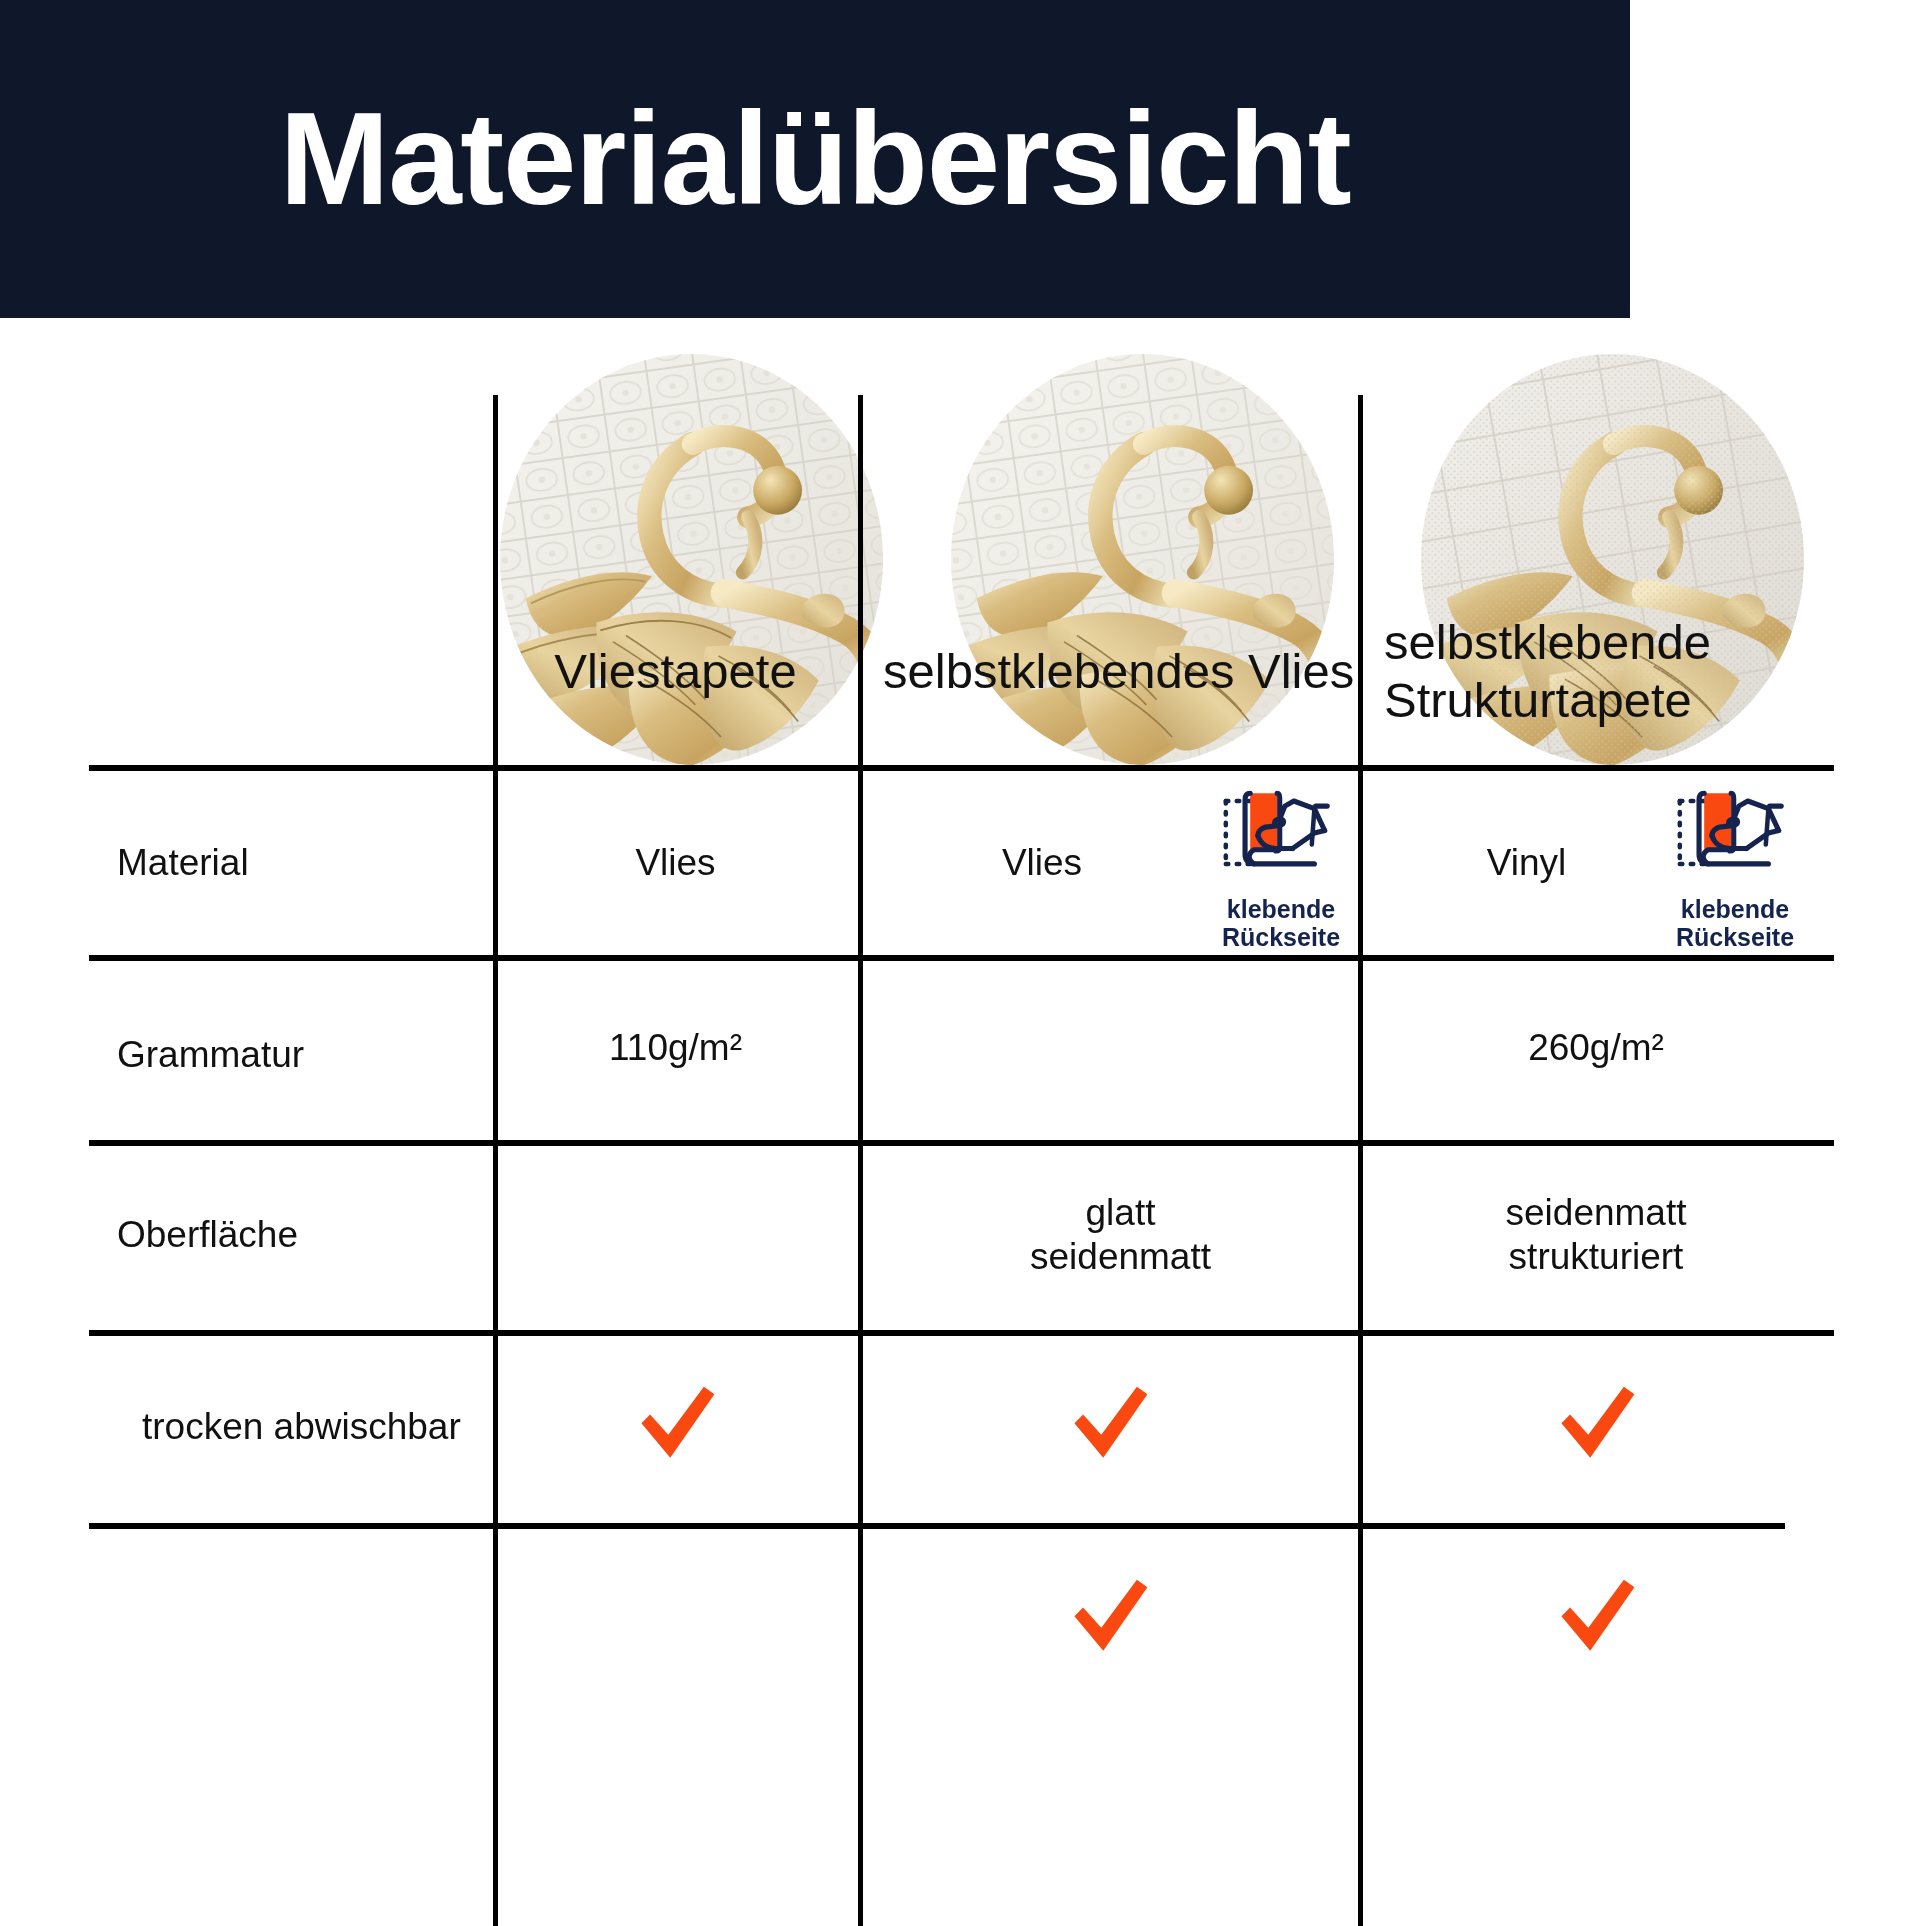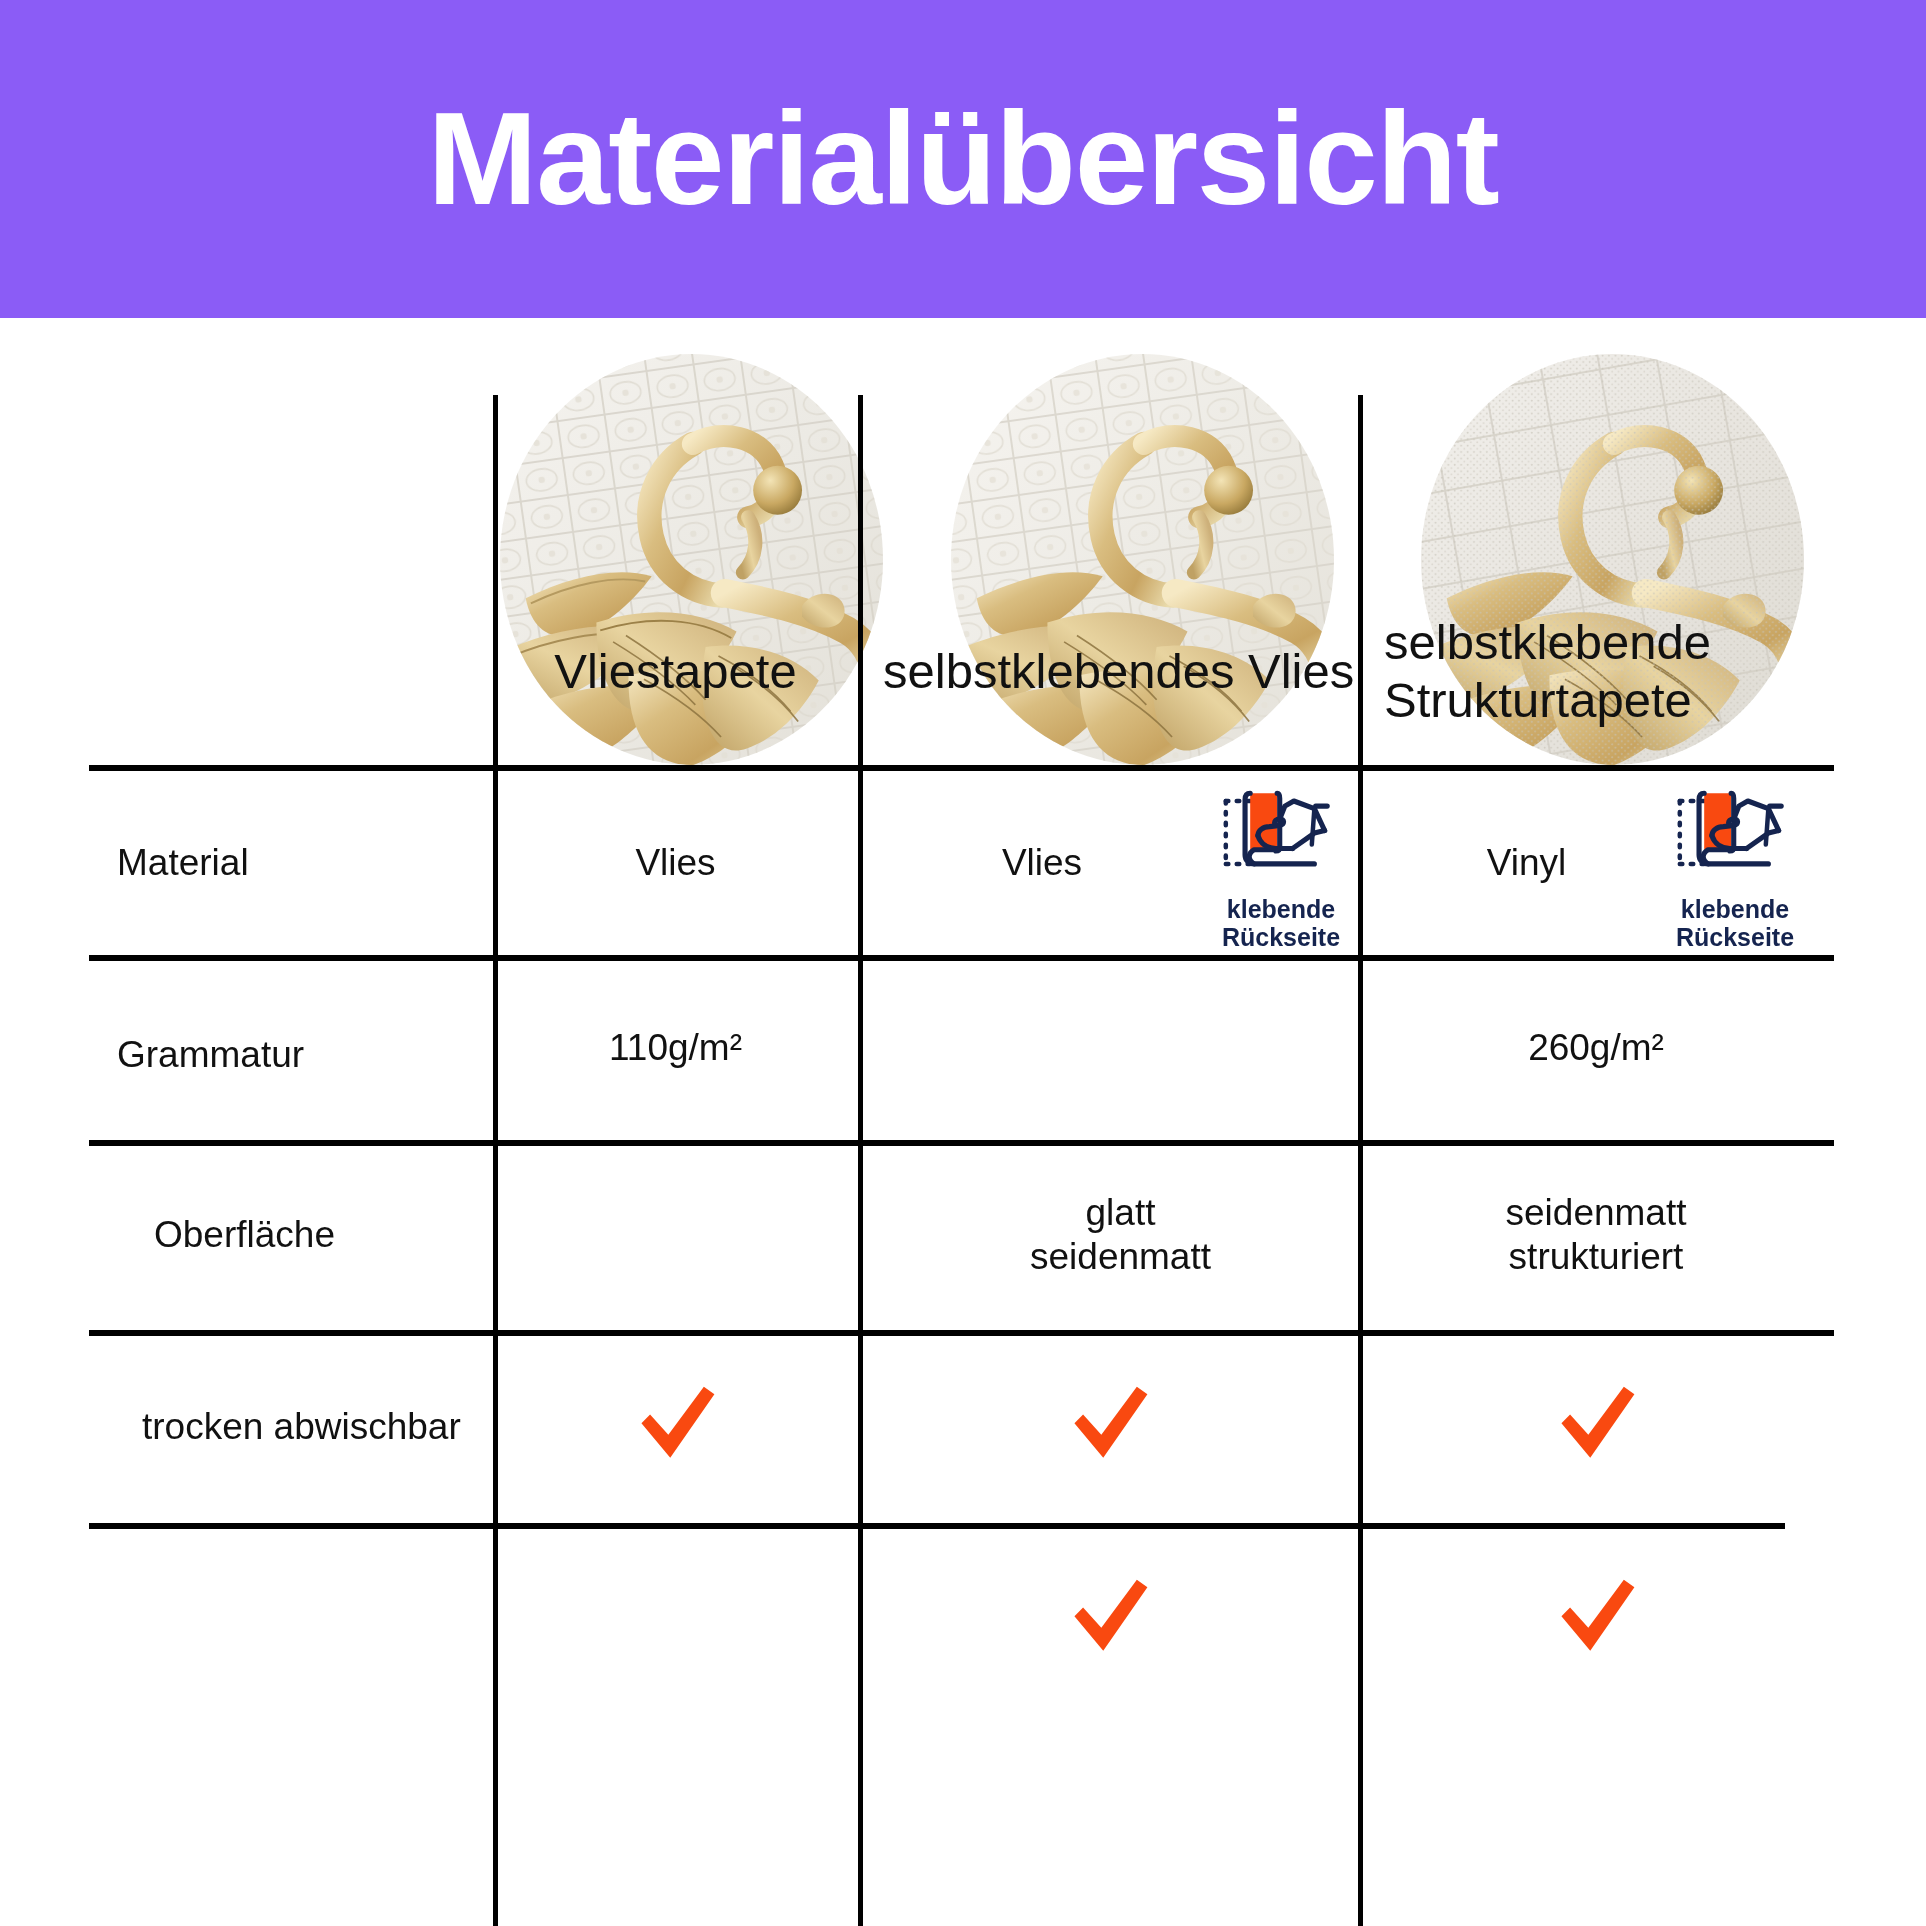--- a/index.html
+++ b/index.html
@@ -6,22 +6,22 @@
   body{
     width:1926px;height:1926px;
     background:#ffffff;
     font-family:"Liberation Sans","DejaVu Sans",sans-serif;
     overflow:hidden;
   }
   .page{position:relative;width:1926px;height:1926px;background:#fff;}
 
   
   .header-band{
-    position:absolute;left:0;top:0;width:1926px;height:318px;
-    background:#8b5cf6;
+    position:absolute;left:0;top:0;width:1630px;height:318px;
+    background:#0f172a;
     display:flex;align-items:center;justify-content:center;
   }
   .header-title{
     color:#ffffff;
     font-size:132px;
     font-weight:bold;
     letter-spacing:-1.3px;
     line-height:1;
     white-space:nowrap;
     font-family:"Liberation Sans","DejaVu Sans",sans-serif;
@@ -312,21 +312,21 @@
       <div class="badge-text">
         <div>klebende</div>
         <div>Rückseite</div>
       </div>
     </div>
 
     <div class="cell rowlabel" style="left:28px;top:190px;width:376px;height:135px;margin-top:32px;">Grammatur</div>
     <div class="cell" style="left:404px;top:190px;width:365px;height:185px;">110g/m²</div>
     <div class="cell" style="left:1269px;top:190px;width:476px;height:185px;">260g/m²</div>
 
-    <div class="cell rowlabel" style="left:28px;top:375px;width:376px;height:190px;margin-left:37px;">Oberfläche</div>
+    <div class="cell rowlabel" style="left:28px;top:375px;width:376px;height:190px;">Oberfläche</div>
     <div class="cell" style="left:769px;top:375px;width:501px;height:190px;white-space:pre-line;padding-left:12px;">glatt
 seidenmatt</div>
     <div class="cell" style="left:1269px;top:375px;width:476px;height:190px;white-space:pre-line;">seidenmatt
 strukturiert</div>
 
     <div class="cell rowlabel" style="left:28px;top:565px;width:376px;height:193px;line-height:1.35;">
       <span style="display:inline-block;max-width:334px;text-align:left;margin-left:25px;">trocken abwischbar</span>
     </div>
     <div class="cell" style="left:404px;top:565px;width:365px;height:193px;">
       <svg class="check" viewBox="0 0 100 100">

